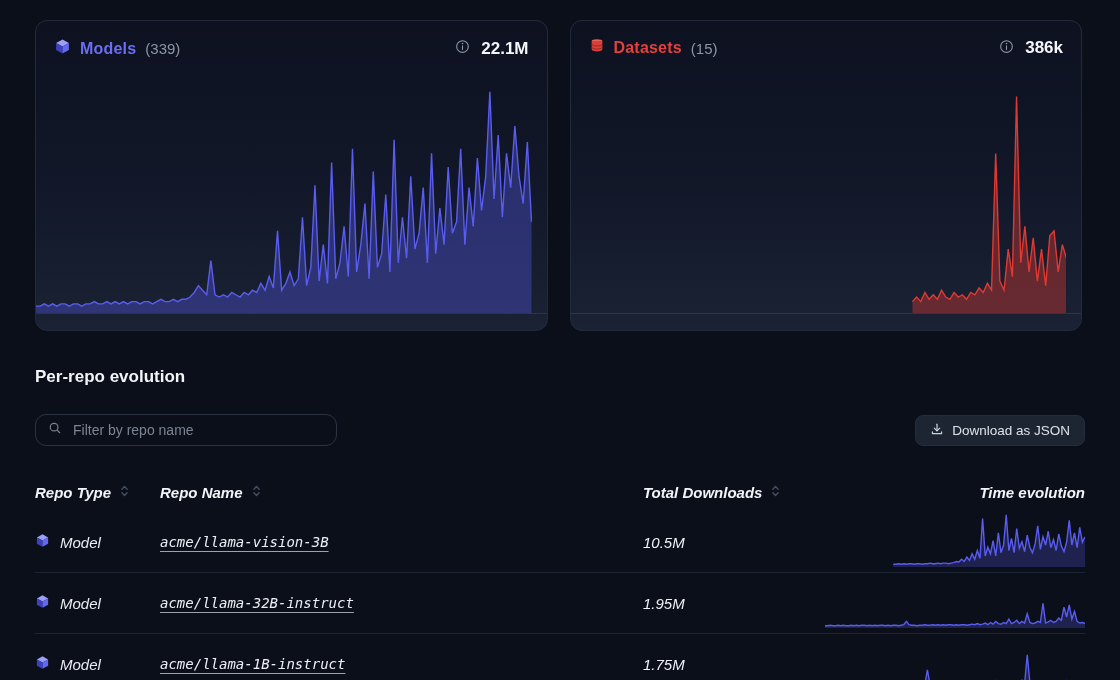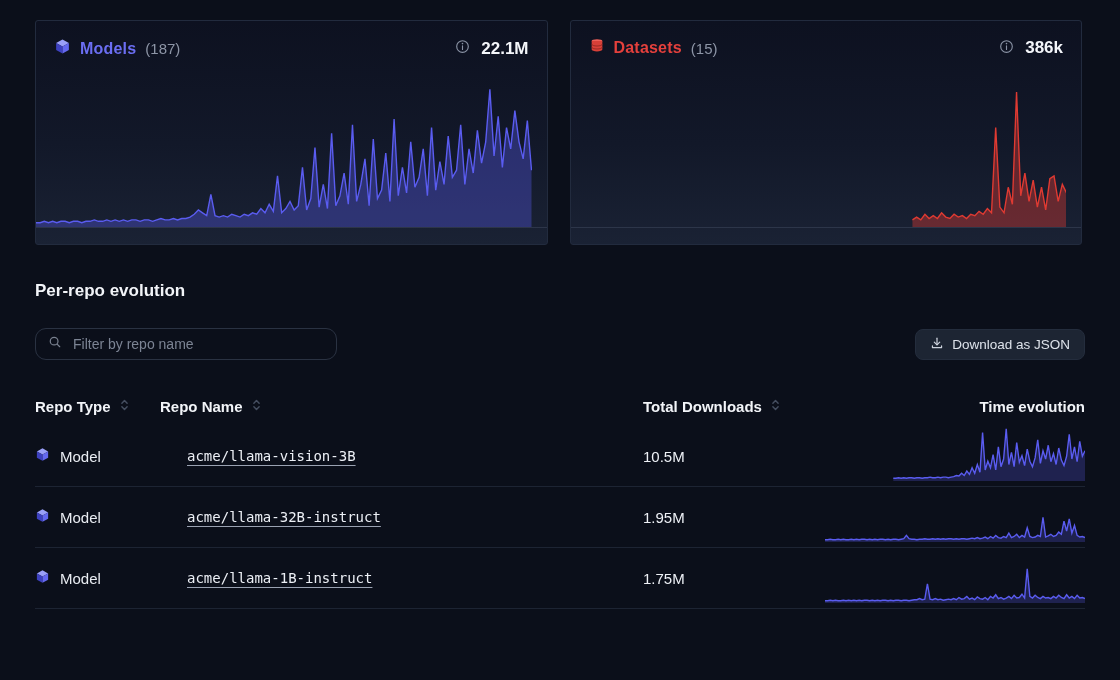--- a/index.html
+++ b/index.html
@@ -3,21 +3,21 @@
 <meta charset="utf-8">
 <style>
   html,body{margin:0;padding:0}
   body{
     width:1120px;height:680px;overflow:hidden;
     background:#0b0f1a;color:#e7eaf0;
     font-family:"Liberation Sans","DejaVu Sans",sans-serif;
   }
   .cards{display:flex;gap:22px;padding:20px 38px 0 35px}
   .card{
-    flex:1;height:225px;border-radius:3px;border:1px solid #222b3e;
+    flex:1;height:311px;border-radius:12px;border:1px solid #222b3e;
     background:linear-gradient(180deg,#0d1120 0%,#121829 55%,#1a2234 100%);
     position:relative;overflow:hidden;box-sizing:border-box;
   }
   .card-header{display:flex;align-items:center;gap:9px;padding:17px 18px 0 18px}
   .card-title{font-weight:bold;font-size:16px;letter-spacing:.2px}
   .card.models .card-title{color:#6b6ef2}
   .card.datasets .card-title{color:#e4403c}
   .card-count{color:#8d95a6;font-size:15px}
   .flex-spacer{flex:1}
   .card-total{font-weight:bold;font-size:17px;color:#f4f6fa;margin-left:2px}
@@ -40,31 +40,31 @@
   }
   .filter input::placeholder{color:#7c8494}
   .download-btn{
     margin-left:auto;display:flex;align-items:center;gap:8px;height:31px;
     padding:0 14px;background:#1d2533;border:1px solid #242d3d;border-radius:8px;
     color:#dde2ea;font-size:13.5px;font-family:inherit;cursor:pointer;
   }
 
   .table{margin:26px 35px 0 35px}
   .thead,.row{
-    display:grid;grid-template-columns:125px 483px 1fr 260px;align-items:center;
+    display:grid;grid-template-columns:125px 483px 1fr 260px;align-items:center;font-style:italic;
   }
   .thead{height:40px;font-weight:bold;font-size:15px;color:#f2f4f8}
   .th{display:flex;align-items:center;gap:9px}
   .th.right{justify-content:flex-end}
   .row{height:60px;border-bottom:1px solid #1d2433}
   .cell-type{display:flex;align-items:center;gap:10px;font-size:15px;color:#e9ecf2}
   .cell-name a{
     font-family:"DejaVu Sans Mono","Liberation Mono",monospace;font-size:14px;
     color:#eceff5;text-decoration:underline;text-underline-offset:4px;
-    text-decoration-color:#9aa2b2;text-decoration-thickness:1px;margin-left:27px;
+    text-decoration-color:#9aa2b2;text-decoration-thickness:1px;
   }
   .cell-downloads{font-size:15px;color:#eef1f6}
   .cell-spark{height:100%;display:flex;align-items:flex-end;justify-content:flex-end}
   .spark{width:260px;height:55px;margin-bottom:5px}
   .spark svg{display:block;width:100%;height:100%}
 
   .sort-icon{flex:none}
 </style>
 </head>
 <body>
@@ -76,21 +76,21 @@
     <div class="card models">
       <div class="card-header">
         <span>
           <svg viewBox="0 0 24 24" width="17" height="17">
               <path d="M12 2 L21 7 L12 12 L3 7 Z" fill="#9aa0f8"></path>
               <path d="M3 7 L12 12 L12 22 L3 17 Z" fill="#3d41c0"></path>
               <path d="M12 12 L21 7 L21 17 L12 22 Z" fill="#6468ef"></path>
             </svg>
         </span>
         <span class="card-title">Models</span>
-        <span class="card-count">(187)</span>
+        <span class="card-count">(339)</span>
         <span class="flex-spacer"></span>
         <span>
           <svg viewBox="0 0 16 16" width="15" height="15" fill="none" stroke="#8a93a5" stroke-width="1.2">
               <circle cx="8" cy="8" r="6.2"></circle>
               <path d="M8 7.2 V11.2" stroke-linecap="round"></path>
               <circle cx="8" cy="4.9" r="0.85" fill="#8a93a5" stroke="none"></circle>
             </svg>
         </span>
         <span class="card-total">22.1M</span>
       </div>

